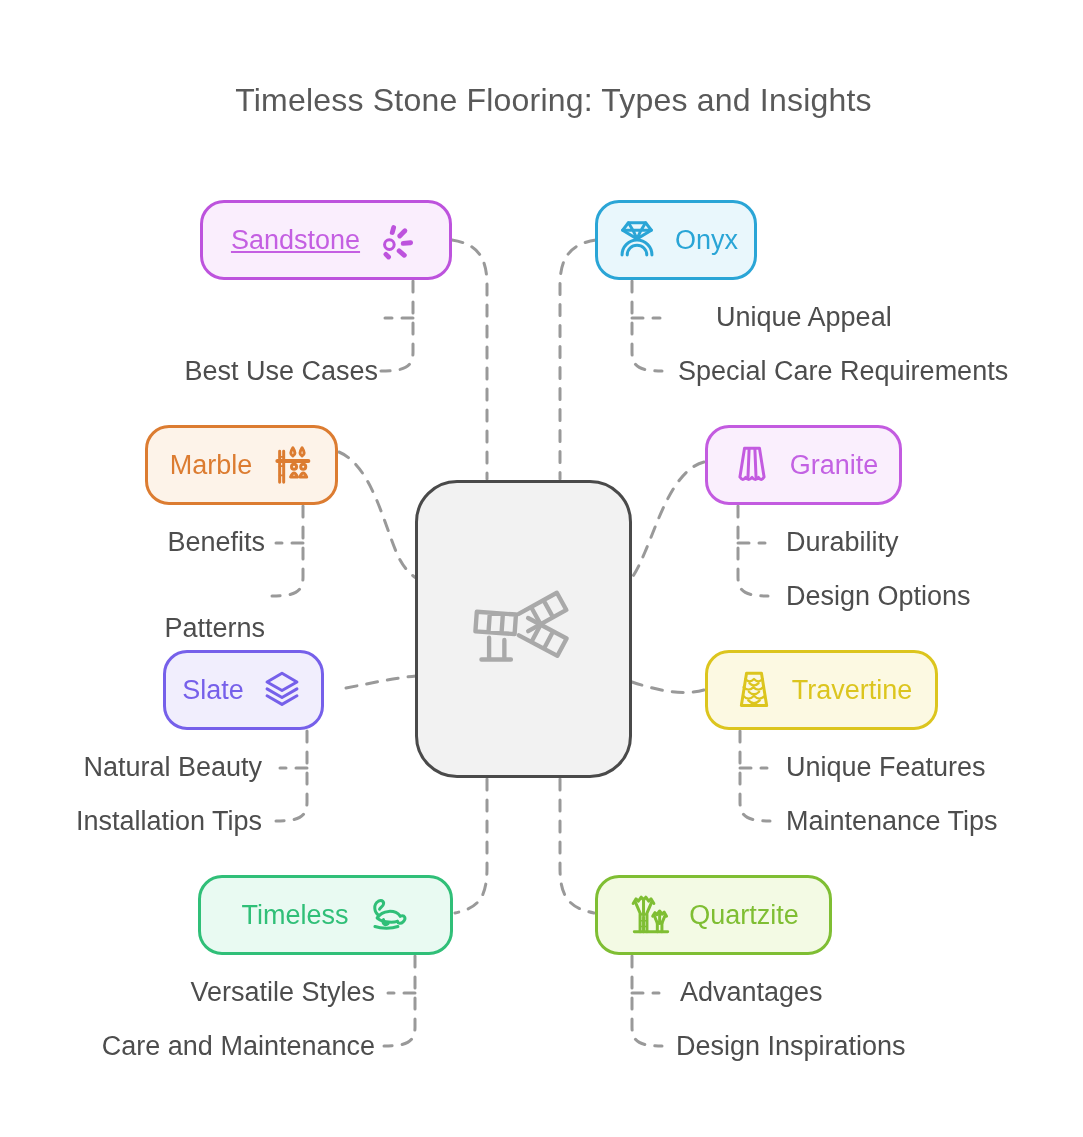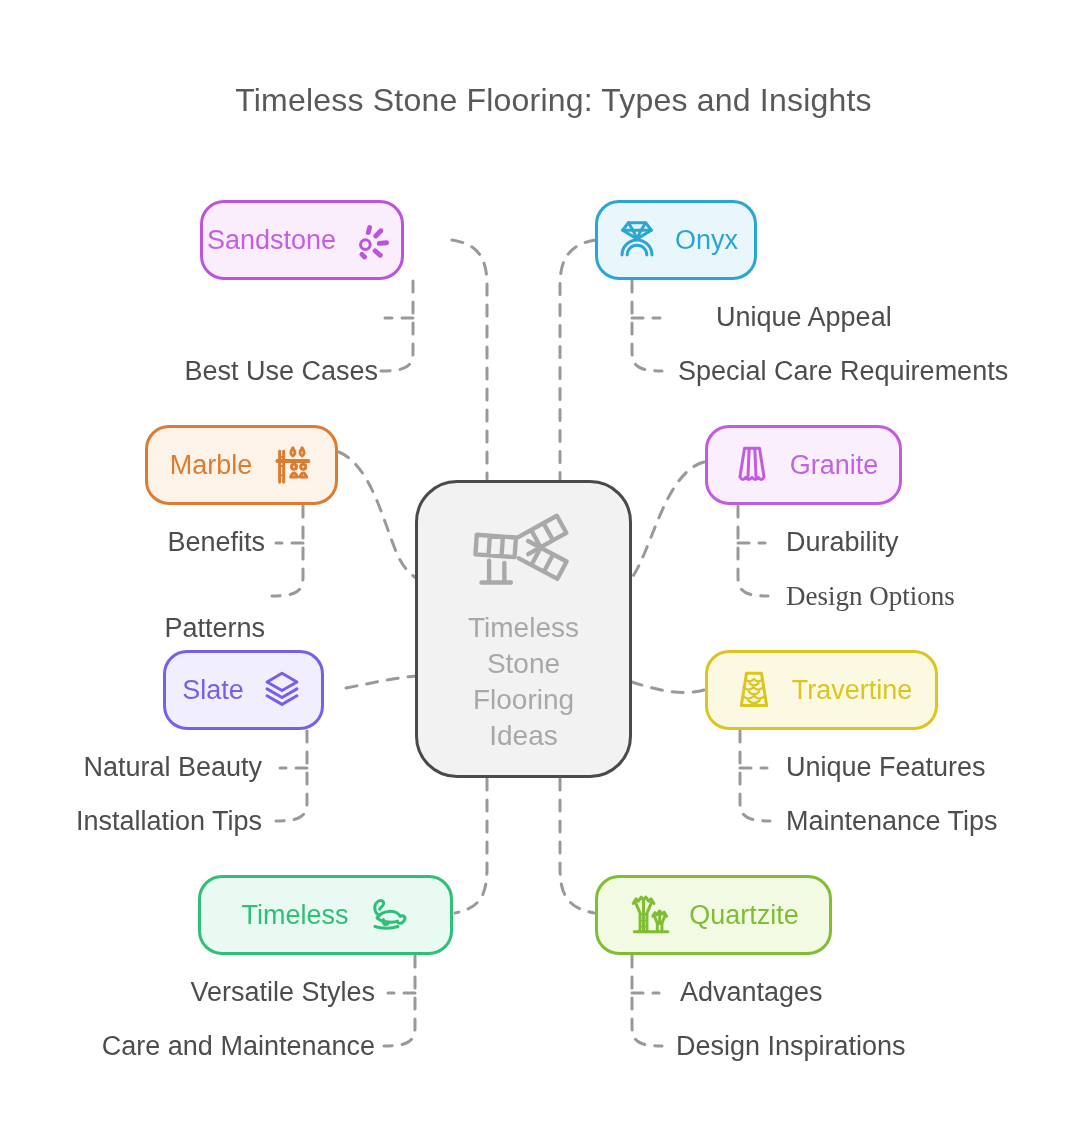--- a/index.html
+++ b/index.html
@@ -87,24 +87,23 @@
           <g transform="rotate(-29)">
             <path d="M2 -4.5 H22 M2 4.5 H22 M8.5 -4.5 V4.5 M15 -4.5 V4.5 M22 -4.5 V4.5"></path>
           </g>
           <g transform="rotate(28)">
             <path d="M2 -4.5 H22 M2 4.5 H22 M8.5 -4.5 V4.5 M15 -4.5 V4.5 M22 -4.5 V4.5"></path>
           </g>
         </g>
         <path d="M10 26 V36 M17 27 V36 M6.5 36 H20"></path>
       </svg>
     </span>
-    <div class="center-label">Timeless Stone Flooring Ideas</div>
-  </div>
-
-  <div class="node" style="left: 200px; top: 200px; width: 204px; --accent: #bd53dd; --bg: #faeefd; --text: #c45fe2;">
+  </div>
+
+  <div class="node" style="left: 200px; top: 200px; width: 252px; text-decoration: underline; --accent: #bd53dd; --bg: #faeefd; --text: #c45fe2;">
     <span class="node-label">Sandstone</span>
     <span class="icon">
       <svg width="46" height="46" viewBox="0 0 40 40">
         <circle cx="12.5" cy="24" r="4.2"></circle>
         <g stroke-width="4.2">
           <path d="M15 13.5 L16.2 9.2"></path>
           <path d="M21.5 16.5 L26 12"></path>
           <path d="M24.5 23 L31 22.4"></path>
           <path d="M21 29.5 L25.5 33.3"></path>
           <path d="M9.5 32.5 L11.8 34.8"></path>
@@ -212,21 +211,21 @@
 
   <div class="subtopic" style="right: 705px; top: 356px; color: rgb(77, 77, 77);">Best Use Cases</div>
 
   <div class="subtopic" style="left: 716px; top: 302px; color: rgb(77, 77, 77);">Unique Appeal</div>
   <div class="subtopic" style="left: 678px; top: 356px; color: rgb(77, 77, 77);">Special Care Requirements</div>
 
   <div class="subtopic" style="right: 818px; top: 527px; color: rgb(77, 77, 77);">Benefits</div>
   <div class="subtopic" style="right: 818px; top: 581px; color: rgb(77, 77, 77); margin-top: 32px;">Patterns</div>
 
   <div class="subtopic" style="left: 786px; top: 527px; color: rgb(77, 77, 77);">Durability</div>
-  <div class="subtopic" style="left: 786px; top: 581px; color: rgb(77, 77, 77); font-family: Liberation Serif, serif;">Design Options</div>
+  <div class="subtopic" style="left: 786px; top: 581px; color: rgb(77, 77, 77);">Design Options</div>
 
   <div class="subtopic" style="right: 821px; top: 752px; color: rgb(77, 77, 77);">Natural Beauty</div>
   <div class="subtopic" style="right: 821px; top: 806px; color: rgb(77, 77, 77);">Installation Tips</div>
 
   <div class="subtopic" style="left: 786px; top: 752px; color: rgb(77, 77, 77);">Unique Features</div>
   <div class="subtopic" style="left: 786px; top: 806px; color: rgb(77, 77, 77);">Maintenance Tips</div>
 
   <div class="subtopic" style="right: 708px; top: 977px; color: rgb(77, 77, 77);">Versatile Styles</div>
   <div class="subtopic" style="right: 708px; top: 1031px; color: rgb(77, 77, 77);">Care and Maintenance</div>
 

